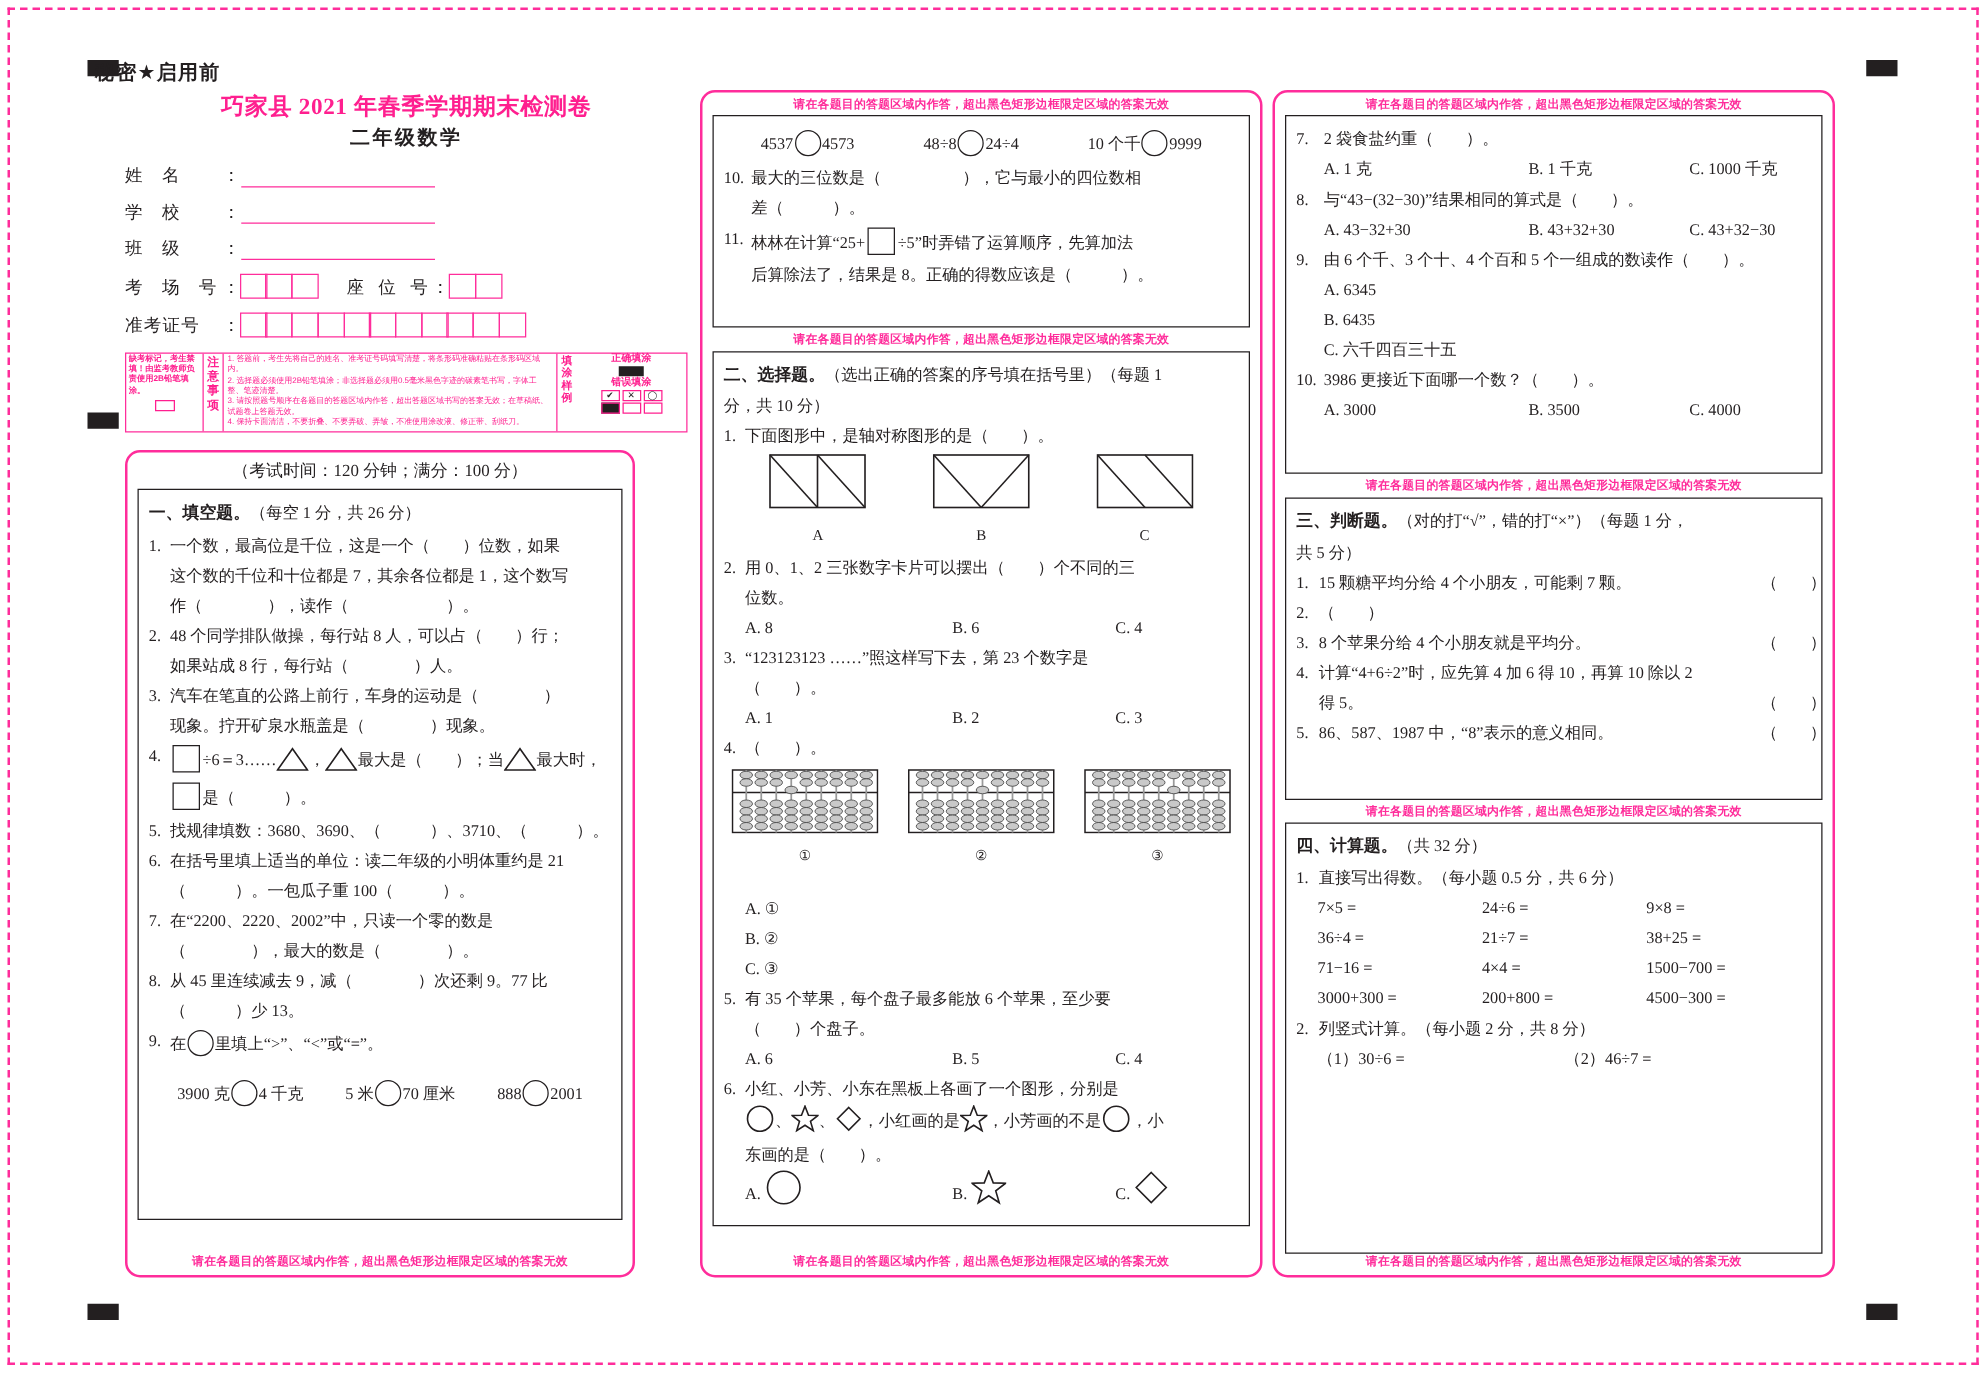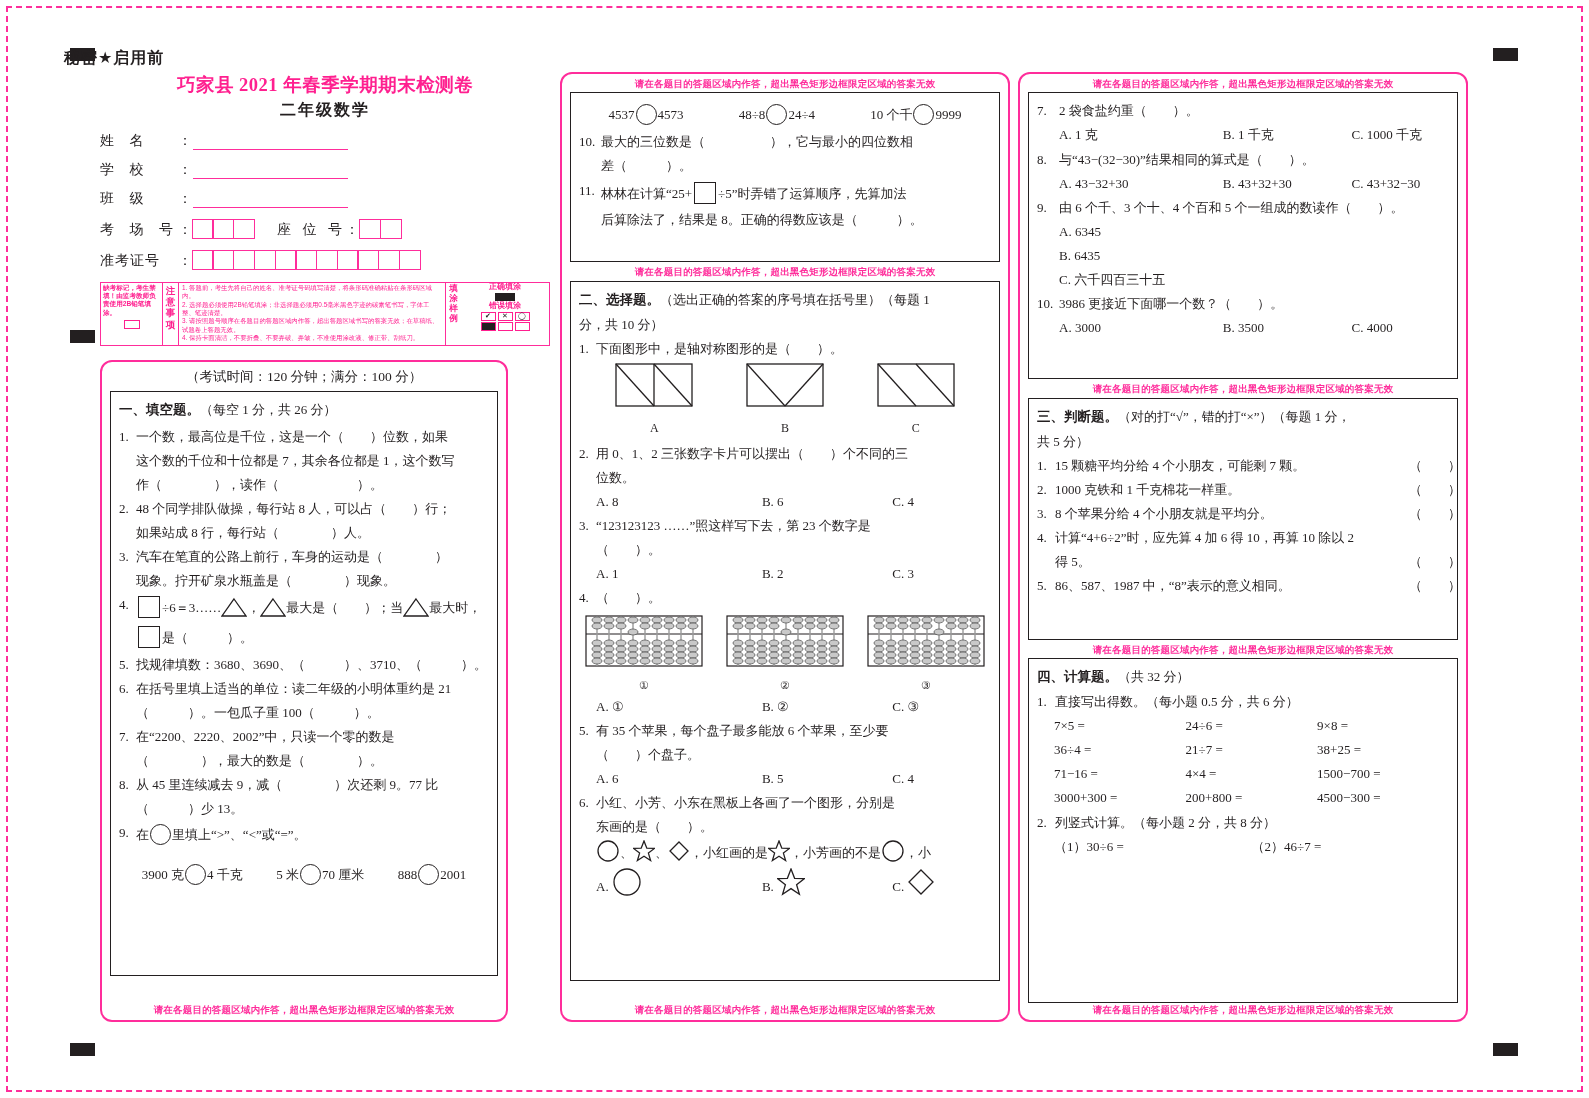--- a/index.html
+++ b/index.html
@@ -14,21 +14,21 @@
   
   #crop-frame{
     position:absolute; left:6px; top:6px; right:6px; bottom:6px;
     border:2px dashed #ff2d9b;
     pointer-events:none;
   }
   
   .reg{ position:absolute; background:#231f20; width:25px; height:13px;}
   
   #secret{
-    position:absolute; left:64px; top:48px;
+    position:absolute; left:76px; top:48px;
     font-family:"Liberation Sans","DejaVu Sans",sans-serif;
     font-weight:bold; font-size:16px; color:#231f20; letter-spacing:1px;
   }
   
   .col{ position:absolute; top:72px; width:450px; height:950px; }
   #col2{ left:560px; }
   #col3{ left:1018px; }
 
   .pinkbox{
     border:2px solid #ff2d9b;
@@ -661,21 +661,21 @@
                   <ellipse cx="96" cy="46" rx="5" ry="3"></ellipse>
                 <ellipse cx="108" cy="28" rx="5" ry="3"></ellipse>
                   <ellipse cx="108" cy="34" rx="5" ry="3"></ellipse>
                   <ellipse cx="108" cy="40" rx="5" ry="3"></ellipse>
                   <ellipse cx="108" cy="46" rx="5" ry="3"></ellipse>
               </g>
             </svg>
             <div class="abc-num">③</div>
           </div>
         </div>
-        <div class="opts" style="margin-top:0;">
+        <div class="opts" style="margin-top:20px;flex-direction:column;">
           <span class="opt1">A. ①</span>
           <span class="opt2">B. ②</span>
           <span class="opt3">C. ③</span>
         </div>
 
         <div style="display:flex;">
           <span style="width:17px;">5.</span>
           <span style="flex:1;">
             <span class="qline">有 35 个苹果，每个盘子最多能放 6 个苹果，至少要</span>
             <span class="qline">（　　）个盘子。</span>
@@ -684,34 +684,34 @@
         <div class="opts">
           <span class="opt1">A. 6</span>
           <span class="opt2">B. 5</span>
           <span class="opt3">C. 4</span>
         </div>
 
         <div style="display:flex;">
           <span style="width:17px;">6.</span>
           <span style="flex:1;">
             <span class="qline">小红、小芳、小东在黑板上各画了一个图形，分别是</span>
-            <span class="qline">东画的是（　　）。</span>
             <span class="qline" style="line-height:2.2;">
               <svg class="ic" width="24" height="22" viewBox="0 0 24 22">
                   <circle cx="12" cy="11" r="10" fill="none" stroke="#231f20" stroke-width="1.3"></circle>
                 </svg><span>、</span><svg class="ic" width="22" height="22" viewBox="0 0 22 22">
                   <polygon points="11,1 13.8,8.2 21.5,8.4 15.4,13.1 17.6,20.5 11,16.2 4.4,20.5 6.6,13.1 0.5,8.4 8.2,8.2" fill="none" stroke="#231f20" stroke-width="1.3"></polygon>
                 </svg><span>、</span><svg class="ic" width="22" height="22" viewBox="0 0 22 22">
                   <polygon points="11,2 20,11 11,20 2,11" fill="none" stroke="#231f20" stroke-width="1.3"></polygon>
                 </svg><span>，小红画的是</span><svg class="ic" width="22" height="22" viewBox="0 0 22 22">
                   <polygon points="11,1 13.8,8.2 21.5,8.4 15.4,13.1 17.6,20.5 11,16.2 4.4,20.5 6.6,13.1 0.5,8.4 8.2,8.2" fill="none" stroke="#231f20" stroke-width="1.3"></polygon>
                 </svg><span>，小芳画的不是</span><svg class="ic" width="24" height="22" viewBox="0 0 24 22">
                   <circle cx="12" cy="11" r="10" fill="none" stroke="#231f20" stroke-width="1.3"></circle>
                 </svg><span>，小</span>
             </span>
+            <span class="qline">东画的是（　　）。</span>
           </span>
         </div>
         <div class="opts" style="line-height:2.4;">
           <span class="opt1"><span>A.</span> <svg class="ic" width="30" height="28" viewBox="0 0 30 28">
                 <circle cx="15" cy="14" r="13" fill="none" stroke="#231f20" stroke-width="1.3"></circle>
               </svg></span>
           <span class="opt2"><span>B.</span> <svg class="ic" width="28" height="28" viewBox="0 0 28 28">
                 <polygon points="14,1 17.6,10.3 27.5,10.6 19.6,16.7 22.4,26.2 14,20.6 5.6,26.2 8.4,16.7 0.5,10.6 10.4,10.3" fill="none" stroke="#231f20" stroke-width="1.3"></polygon>
               </svg></span>
           <span class="opt3"><span>C.</span> <svg class="ic" width="28" height="28" viewBox="0 0 28 28">
@@ -790,21 +790,20 @@
           <span class="sec-head">三、判断题。</span><span>（对的打“√”，错的打“×”）（每题 1 分，</span>
           <span class="qline">共 5 分）</span>
         </div>
         <div class="judge-row">
           <span style="width:18px;">1.</span>
           <span class="jt">15 颗糖平均分给 4 个小朋友，可能剩 7 颗。</span>
           <span class="jp">（　　）</span>
         </div>
         <div class="judge-row">
           <span style="width:18px;">2.</span>
-          <span class="jt">1000 克铁和 1 千克棉花一样重。</span>
           <span class="jp">（　　）</span>
         </div>
         <div class="judge-row">
           <span style="width:18px;">3.</span>
           <span class="jt">8 个苹果分给 4 个小朋友就是平均分。</span>
           <span class="jp">（　　）</span>
         </div>
         <div class="judge-row">
           <span style="width:18px;">4.</span>
           <span class="jt">计算“4+6÷2”时，应先算 4 加 6 得 10，再算 10 除以 2</span>

